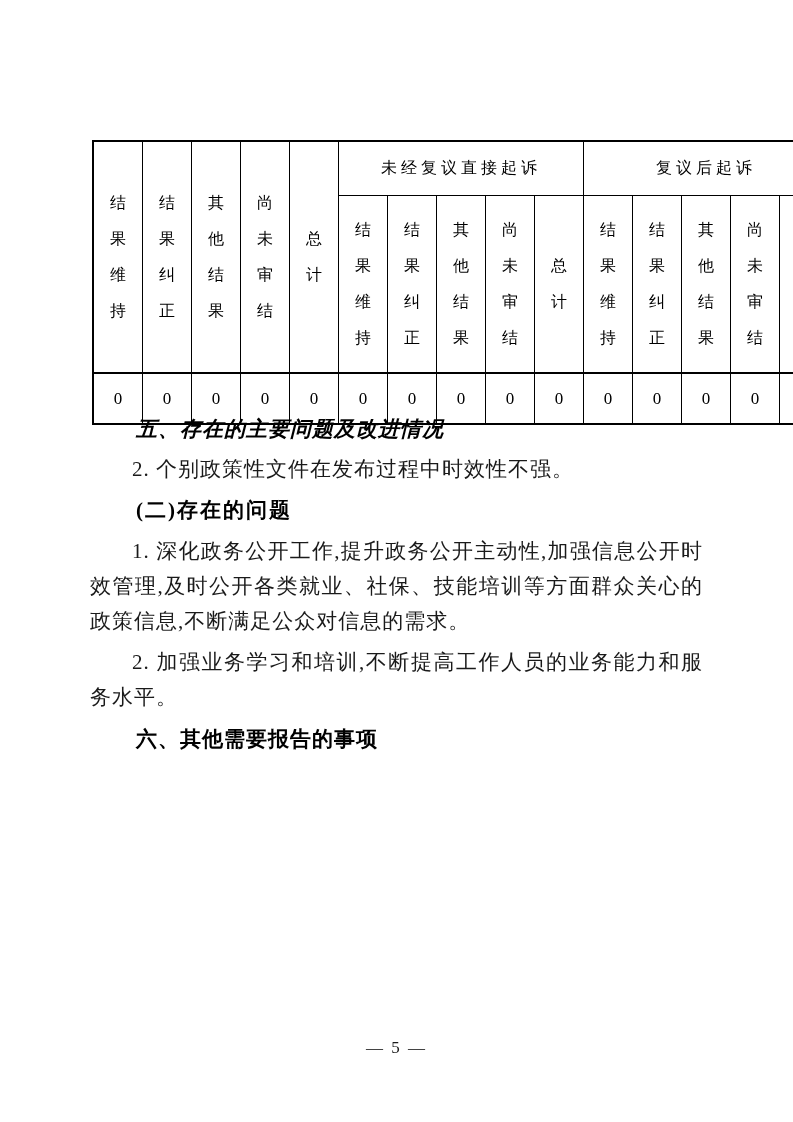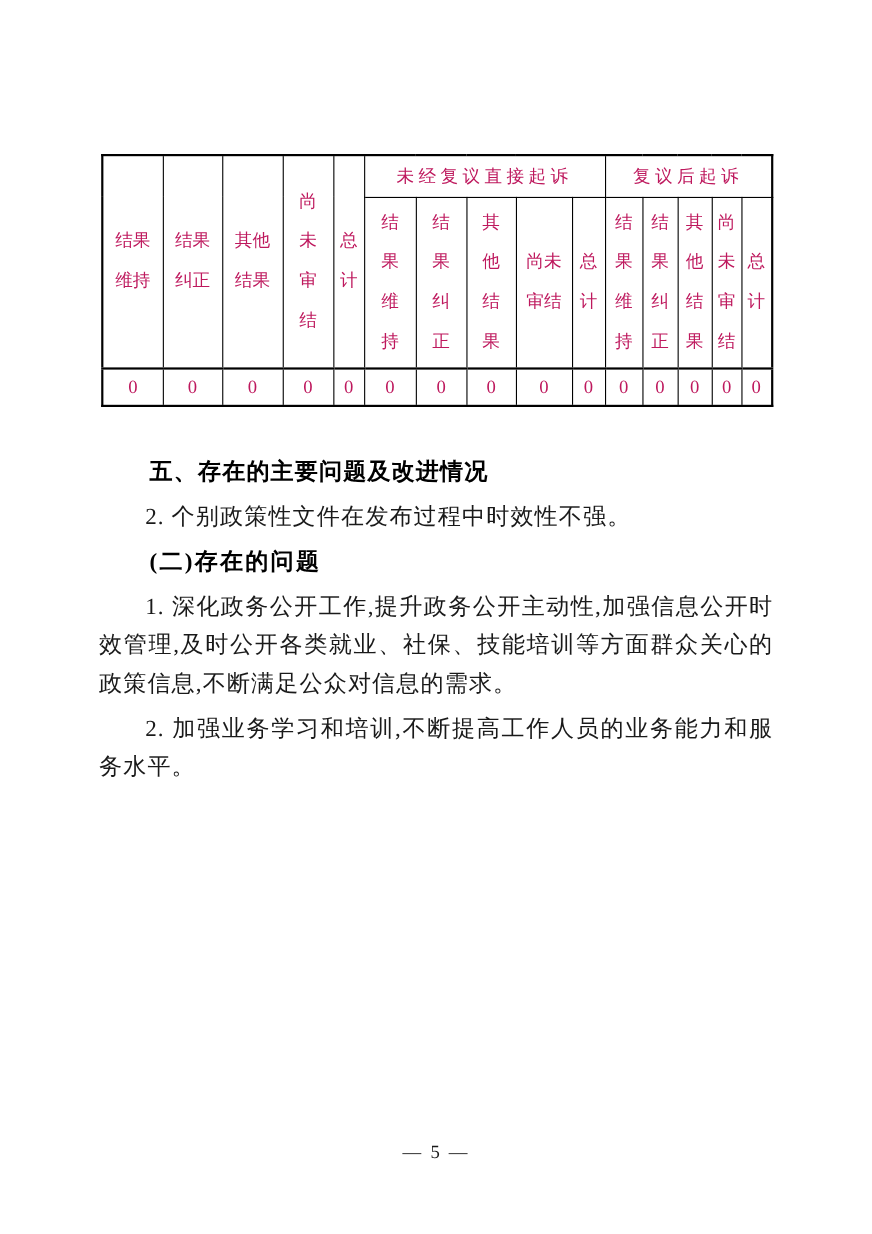--- a/index.html
+++ b/index.html
@@ -22,22 +22,22 @@
     top: 140px;
     border-collapse: collapse;
     table-layout: fixed;
     border: 2px solid #000;
   }
   table.stats td {
     border: 1px solid #000;
     text-align: center;
     vertical-align: middle;
     font-size: 16px;
-    color: #be185d;
-    padding: 5px;
+    color: #000000;
+    padding: 16px;
   }
   tr.row-group { height: 38px; }
   tr.row-sub   { height: 152px; }
   tr.row-data  { height: 34px; }
   td.group-header { font-size: 16px; letter-spacing: 4px; }
   td.vcell {
     white-space: pre-line;
     line-height: 36px;
     font-size: 16px;
   }
@@ -48,21 +48,21 @@
   }
 
   
   .content {
     position: absolute;
     left: 90px;
     top: 411px;
     width: 613px;
   }
   .content > * { margin-top: 6px; }
-  .content > :first-child { margin-top: 0; }
+  .content > :first-child { margin-top: 0; font-style: italic; }
   .h1 {
     font-family: "Liberation Sans", "DejaVu Sans", sans-serif;
     font-weight: 700;
     font-size: 21px;
     line-height: 35px;
     text-indent: 46px;
     letter-spacing: 1px;
   }
   .h2 {
     font-family: "Liberation Serif", "DejaVu Serif", serif;
@@ -188,17 +188,18 @@
       </tr>
     </tbody>
   </table>
 
   <div class="content">
     <div class="h1">五、存在的主要问题及改进情况</div>
     <p class="para">2. 个别政策性文件在发布过程中时效性不强。</p>
     <div class="h2">(二)存在的问题</div>
     <p class="para">1. 深化政务公开工作,提升政务公开主动性,加强信息公开时效管理,及时公开各类就业、社保、技能培训等方面群众关心的政策信息,不断满足公众对信息的需求。</p>
     <p class="para">2. 加强业务学习和培训,不断提高工作人员的业务能力和服务水平。</p>
+    <div class="h1">六、其他需要报告的事项</div>
   </div>
 
   <div class="footer">— 5 —</div>
 
 </div>
 
 </body></html>

